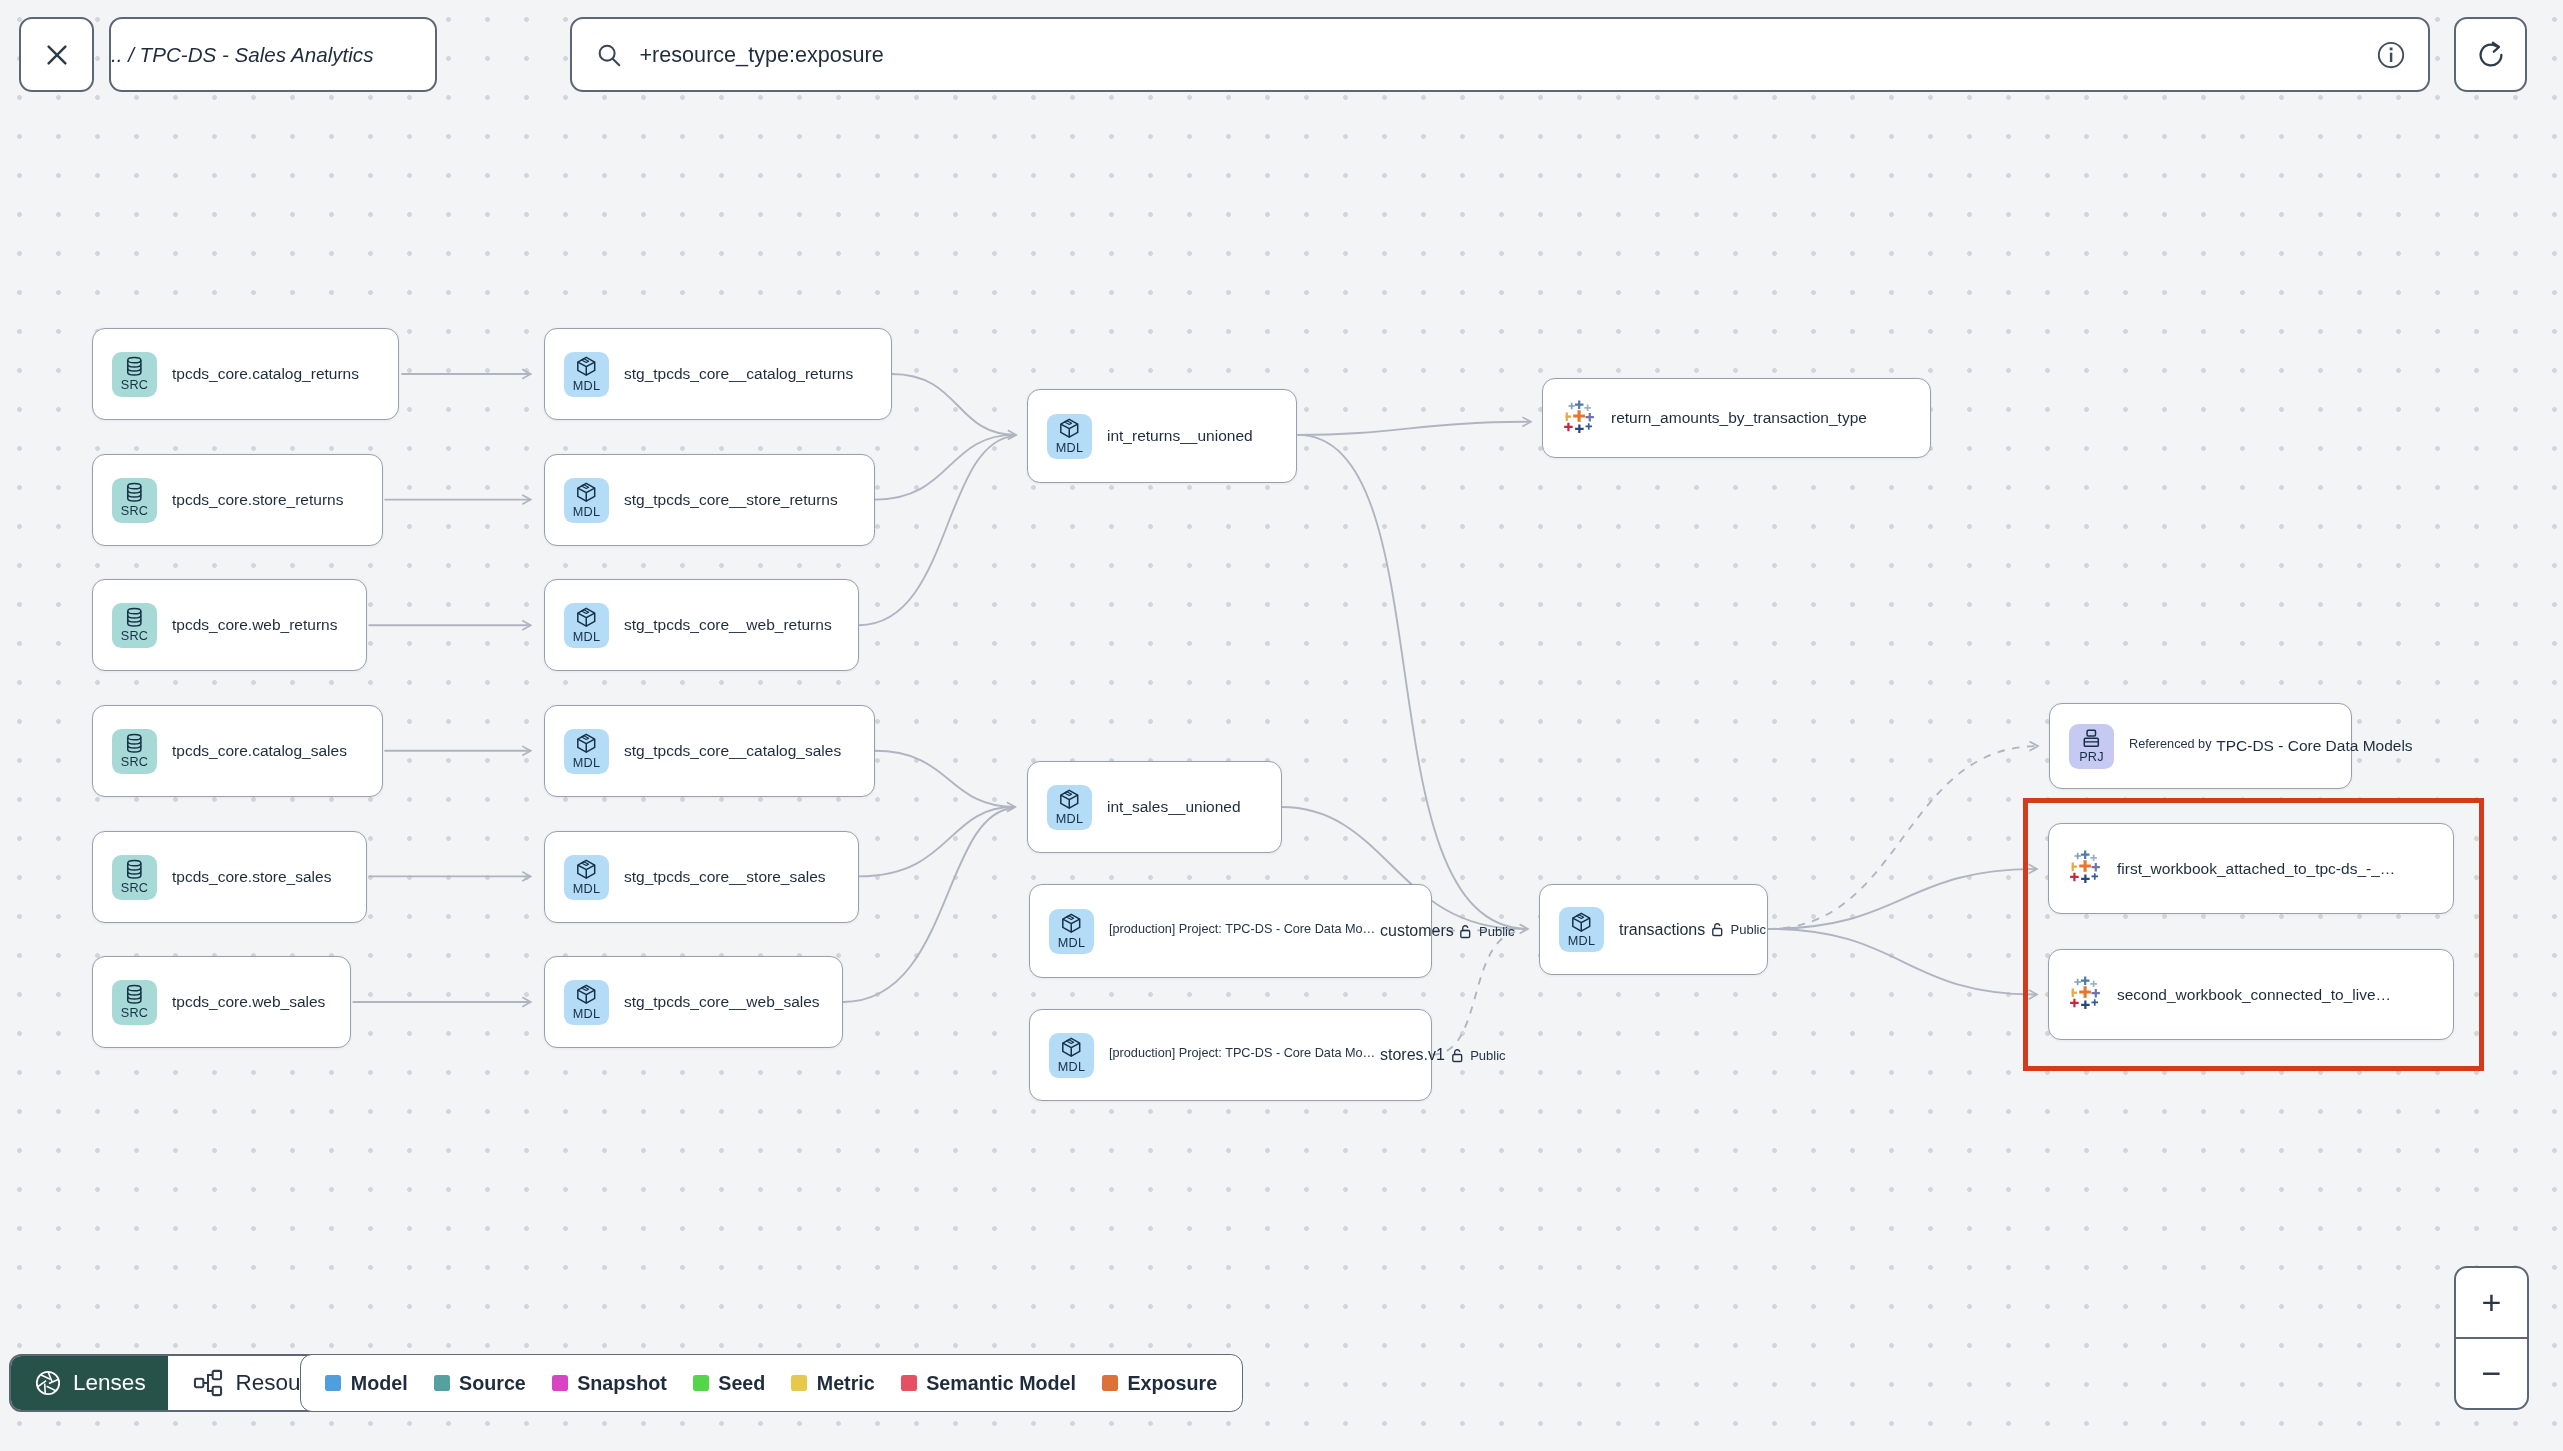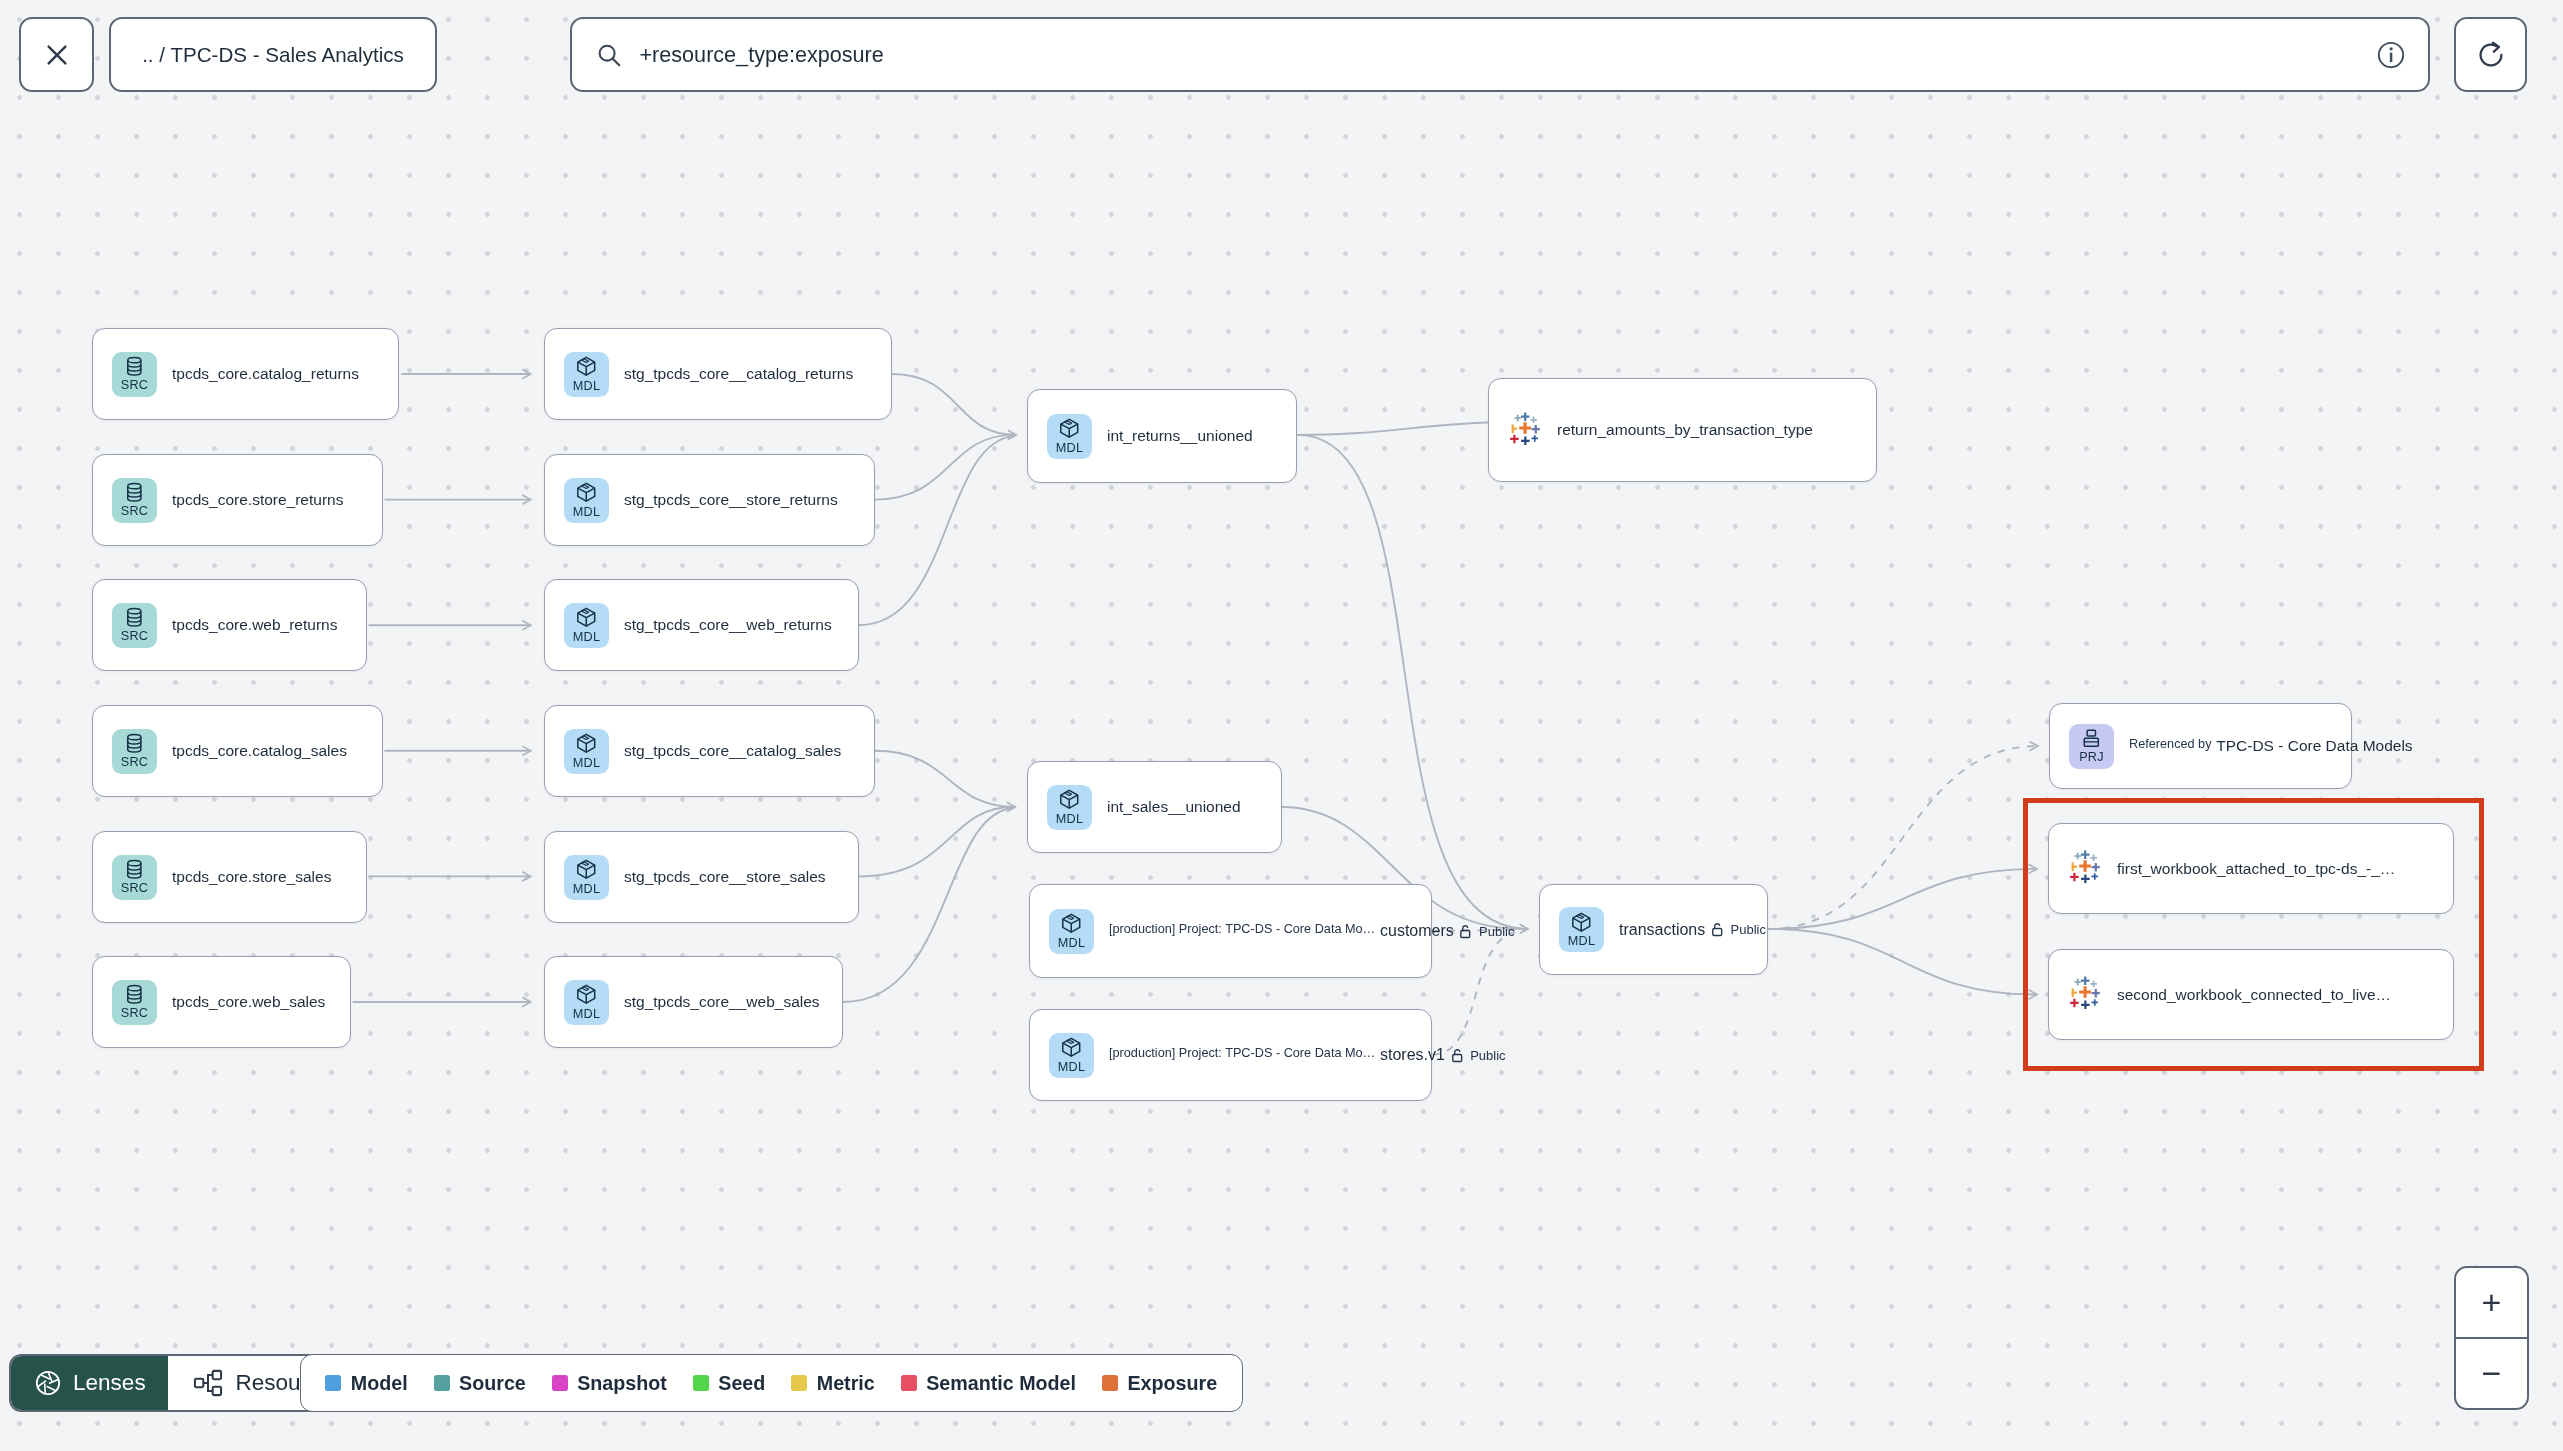--- a/index.html
+++ b/index.html
@@ -7,21 +7,21 @@
     width:2563px;height:1451px;position:relative;overflow:hidden;
     background-color:#f3f4f6;
     background-image:radial-gradient(circle,#d2d5da 2.1px,transparent 2.7px);
     background-size:39px 39px;
     font-family:"Liberation Sans",sans-serif;
     color:#1e2c3c;
   }
   
   .tb-box{position:absolute;background:#fff;border:2.3px solid #5c6675;border-radius:13px;box-sizing:border-box;display:flex;align-items:center;}
   #close-btn{left:19px;top:17px;width:75px;height:75px;justify-content:center;cursor:pointer;}
-  #breadcrumb{left:109px;top:17px;width:328px;height:75px;justify-content:center;font-size:20.6px;}
+  #breadcrumb{left:109px;top:17px;width:328px;height:75px;font-size:20.6px;font-style:italic;}
   #searchbar{left:570px;top:17px;width:1860px;height:75px;padding:0 22.5px;gap:15px;}
   #searchbar input{flex:1;border:none;outline:none;font-size:21.6px;color:#1e2c3c;font-family:"Liberation Sans",sans-serif;background:transparent;}
   #refresh-btn{left:2454px;top:17px;width:73px;height:75px;justify-content:center;cursor:pointer;}
   
   .node{position:absolute;background:#fff;border:1.9px solid #98a0b0;border-radius:13px;box-sizing:border-box;
         display:flex;align-items:center;padding:0 19px;gap:15px;box-shadow:0 0.9px 2.8px rgba(20,30,50,.06);cursor:pointer;}
   .badge{width:45px;height:45px;border-radius:9.4px;flex:0 0 45px;display:flex;flex-direction:column;align-items:center;justify-content:center;gap:0.9px;}
   .badge span{font-size:12.7px;color:#173049;letter-spacing:0.2px;}
   .badge.src{background:#a7dad6;}
   .badge.mdl{background:#b4dcf6;}
@@ -295,21 +295,21 @@
           <path d="M12 2.5 L21 7.5 V16.5 L12 21.5 L3 16.5 V7.5 Z" stroke="#173049" stroke-width="1.6" fill="none" stroke-linejoin="round"></path>
           <path d="M3 7.5 L12 12.5 L21 7.5 M12 12.5 V21.5" stroke="#173049" stroke-width="1.6" fill="none" stroke-linejoin="round"></path>
           <path d="M9.5 3.9 L14.5 6.6 L12 8 L7 5.3 Z" stroke="#173049" stroke-width="1.2" fill="none" stroke-linejoin="round"></path>
         </svg>
       </span>
       <span>MDL</span>
     </div>
   <div class="nlabel">int_sales__unioned</div>
 </div>
 
-<div class="node" style="left:1488px;top:378px;width:389px;height:104px">
+<div class="node" style="left:1542px;top:378px;width:389px;height:80px">
   <span class="ic tabicon">
       <svg width="34" height="39" viewBox="0 0 36 42">
     <g>
       <path d="M9.2 4 h1.8 v2.6 h2.6 v1.8 h-2.6 v2.6 h-1.8 v-2.6 h-2.6 v-1.8 h2.6 z" fill="#7da1b5"></path>
       <path d="M17 1.5 h2.4 v3.4 h3.4 v2.4 h-3.4 v3.4 h-2.4 v-3.4 h-3.4 v-2.4 h3.4 z" fill="#4f7aa8"></path>
       <path d="M26.4 6 h1.8 v2.6 h2.6 v1.8 h-2.6 v2.6 h-1.8 v-2.6 h-2.6 v-1.8 h2.6 z" fill="#9ab2c6"></path>
       <path d="M3.6 14.5 h2.4 v3.4 h3.4 v2.4 h-3.4 v3.4 h-2.4 v-3.4 h-0.2 v-2.4 h0.2 z" fill="#eda73c"></path>
       <path d="M16.4 12 h3.4 v4.6 h4.6 v3.4 h-4.6 v4.6 h-3.4 v-4.6 h-4.6 v-3.4 h4.6 z" fill="#e8762d"></path>
       <path d="M28.4 15 h2.4 v3.4 h3.2 v2.4 h-3.2 v3.4 h-2.4 v-3.4 h-3.4 v-2.4 h3.4 z" fill="#6a76ab"></path>
       <path d="M5.4 25.5 h2.4 v3.4 h3.4 v2.4 h-3.4 v3.4 h-2.4 v-3.4 h-3.4 v-2.4 h3.4 z" fill="#c9253c"></path>

